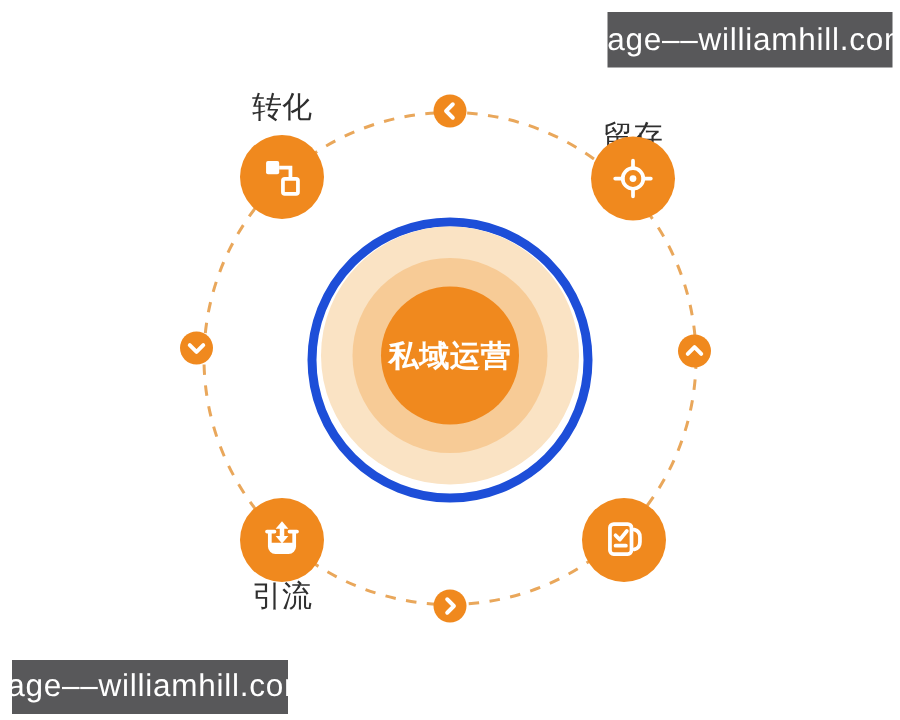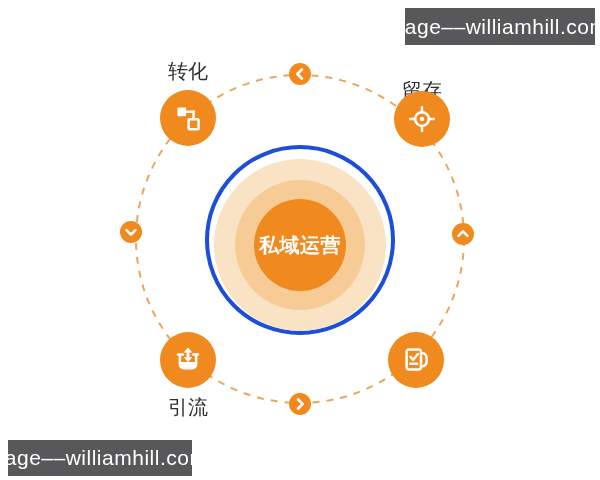--- a/index.html
+++ b/index.html
@@ -37,25 +37,25 @@
     position: absolute;
     left: 134px; top: 73px;
     width: 332px; height: 332px;
   }
 
   
   .center-outer {
     position: absolute;
     left: 205px; top: 145px;
     width: 190px; height: 190px;
-    border: 4px solid #1d4ed8;
+    border: 6px solid #1d4ed8;
     border-radius: 50%;
     background: #ffffff;
     box-sizing: border-box;
-    display: flex; align-items: flex-end; justify-content: center;
+    display: flex; align-items: flex-start; justify-content: center;
   }
   .ring1 {
     width: 172px; height: 172px;
     border-radius: 50%;
     background: #FAE3C4;
     display: flex; align-items: center; justify-content: center;
   }
   .ring2 {
     width: 130px; height: 130px;
     border-radius: 50%;
@@ -93,21 +93,21 @@
     position: absolute;
     width: 96px;
     text-align: center;
     color: #2F2F2F;
     font-size: 20px;
     font-weight: normal;
     white-space: nowrap;
   }
   .label-nw { left: 140px; top: 58px;  }
   .label-ne { left: 374px; top: 58px; margin-top: 19px;  }
-  .label-sw { left: 140px; top: 394px; }
+  .label-sw { left: 140px; top: 384px; }
   .label-se { left: 372px; top: 395px; }
 
   
   .badge {
     position: absolute;
     width: 22px; height: 22px;
     border-radius: 50%;
     background: #F0891E;
     display: flex; align-items: center; justify-content: center;
   }

